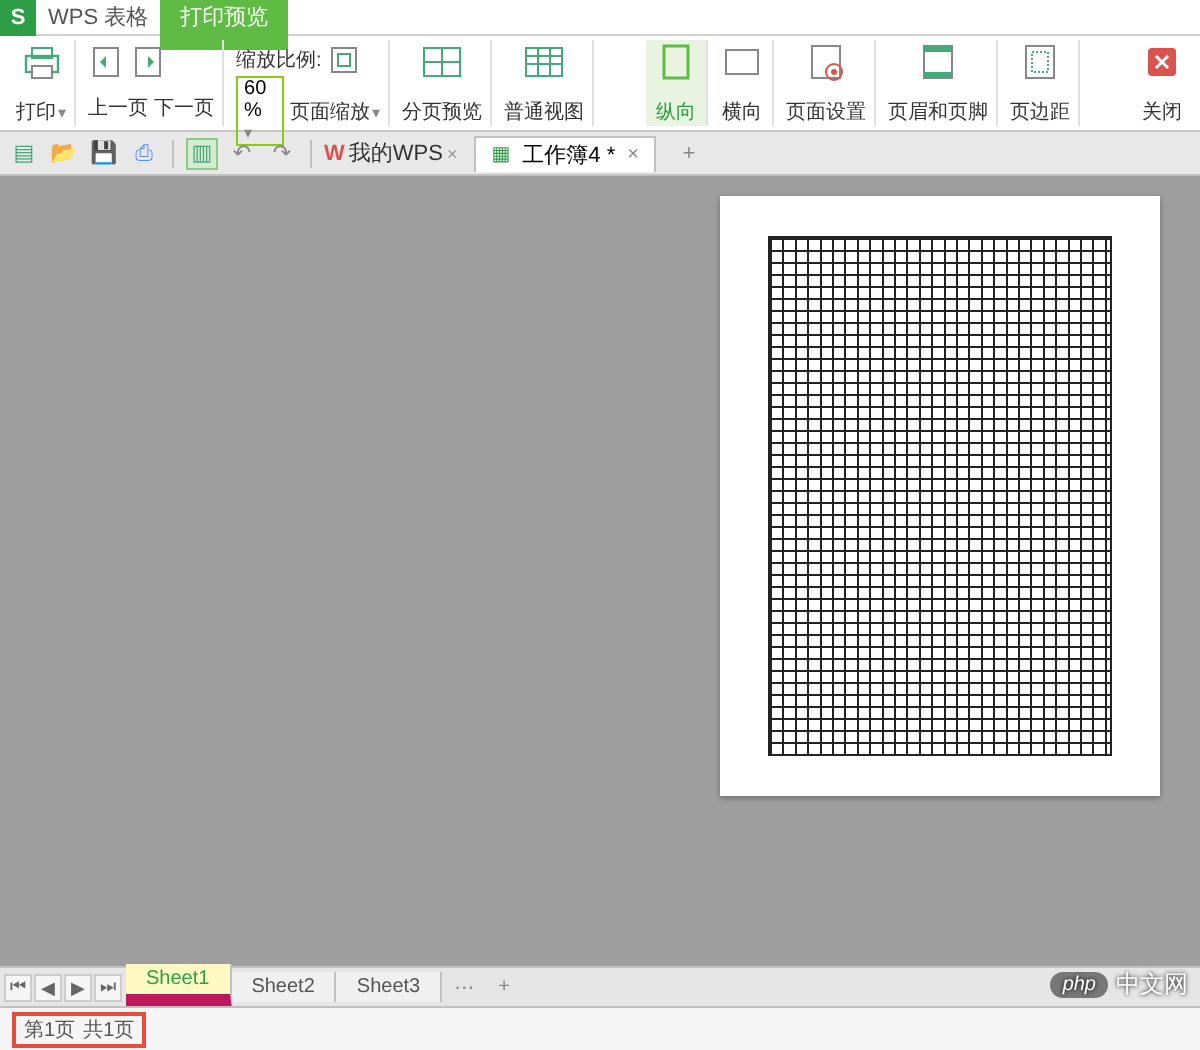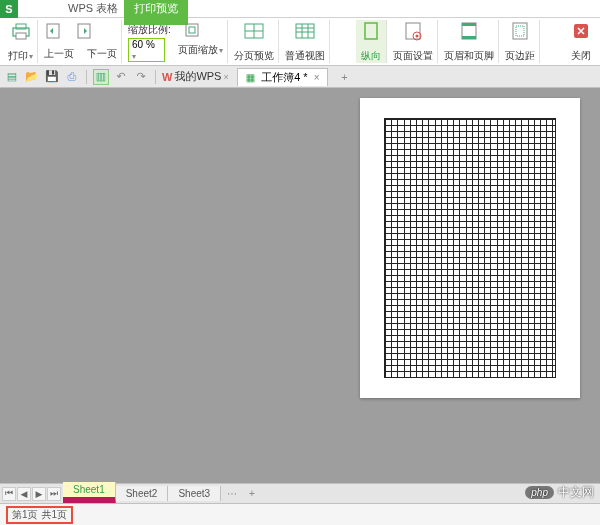--- a/index.html
+++ b/index.html
@@ -1,29 +1,29 @@
 <!DOCTYPE html>
 <html><head>
 <meta charset="utf-8">
 <style>
 * { margin: 0; padding: 0; box-sizing: border-box; font-family: "Microsoft YaHei", sans-serif; }
 body { width: 600px; height: 525px; background: #fff; overflow: hidden; position: relative; }
 
 .titlebar { height: 18px; background: #fff; display: flex; align-items: center; border-bottom: 1px solid #d0d0d0; }
 .app-badge { width: 18px; height: 18px; background: #2e9e46; color: #fff; font-size: 11px; font-weight: bold; display: flex; align-items: center; justify-content: center; }
-.app-title { font-size: 11px; color: #555; padding: 0 6px; margin-left: 44px; }
+.app-title { font-size: 11px; color: #555; padding: 0 6px; }
 .tab-active { background: #5fbb44; color: #fff; font-size: 11px; padding: 2px 10px; height: 32px; display: flex; align-items: center; }
 
 .ribbon { background: #fff; border-bottom: 1px solid #c5c5c5; height: 48px; display: flex; padding: 2px 4px; gap: 2px; }
 .rg { display: flex; flex-direction: column; align-items: center; justify-content: space-between; padding: 0 4px; border-right: 1px solid #e0e0e0; position: relative; }
 .rg:last-child { border-right: none; margin-left: 24px; }
 .rg-icon { width: 22px; height: 22px; display: flex; align-items: center; justify-content: center; margin-bottom: 1px; }
 .rg-label { font-size: 10px; color: #333; white-space: nowrap; }
 .rg-small { display: flex; flex-direction: column; justify-content: space-between; padding: 2px 4px; }
-.rg-row { display: flex; gap: 13px; align-items: center; }
+.rg-row { display: flex; gap: 3px; align-items: center; }
 .zoom-label { font-size: 10px; color: #333; }
 .zoom-box { font-size: 10px; border: 1px solid #84cc16; padding: 0 3px; }
 .active-col .rg-icon svg rect { stroke: #5fbb44; }
 .rg.active-col { background: #e8f4e0; margin-left: 24px; }
 .dd { font-size: 8px; color: #888; margin-left: 1px; }
 
 .qat { height: 22px; background: #e8e8e8; border-bottom: 1px solid #c0c0c0; display: flex; align-items: center; padding: 0 4px; gap: 4px; }
 .qat-ico { width: 16px; height: 16px; display: flex; align-items: center; justify-content: center; font-size: 11px; }
 .qat-sep { width: 1px; height: 14px; background: #c0c0c0; margin: 0 2px; }
 .doc-tab { background: #fff; border: 1px solid #c0c0c0; border-bottom: none; font-size: 11px; padding: 1px 8px; margin-left: 4px; height: 18px; display: flex; align-items: center; gap: 6px; }
@@ -127,20 +127,28 @@
       </div>
     <div class="rg-label">普通视图</div>
   </div>
   <div class="rg active-col">
     <div class="rg-icon">
         <svg width="16" height="20">
           <rect x="2" y="2" width="12" height="16" fill="none" stroke="#5fbb44" stroke-width="1.5"></rect>
         </svg>
       </div>
     <div class="rg-label" style="color:#2e9e46">纵向</div>
+  </div>
+  <div class="rg">
+    <div class="rg-icon">
+        <svg width="20" height="16">
+          <rect x="2" y="2" width="16" height="12" fill="none" stroke="#888"></rect>
+        </svg>
+      </div>
+    <div class="rg-label">横向</div>
   </div>
   <div class="rg">
     <div class="rg-icon">
         <svg width="18" height="20">
           <rect x="2" y="2" width="14" height="16" fill="none" stroke="#888"></rect>
           <circle cx="13" cy="15" r="4" fill="none" stroke="#d9534f"></circle>
           <circle cx="13" cy="15" r="1.5" fill="#d9534f"></circle>
         </svg>
       </div>
     <div class="rg-label">页面设置</div>

